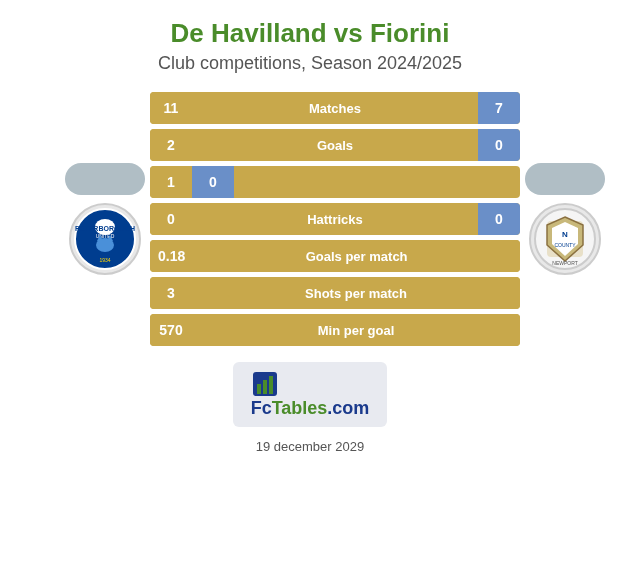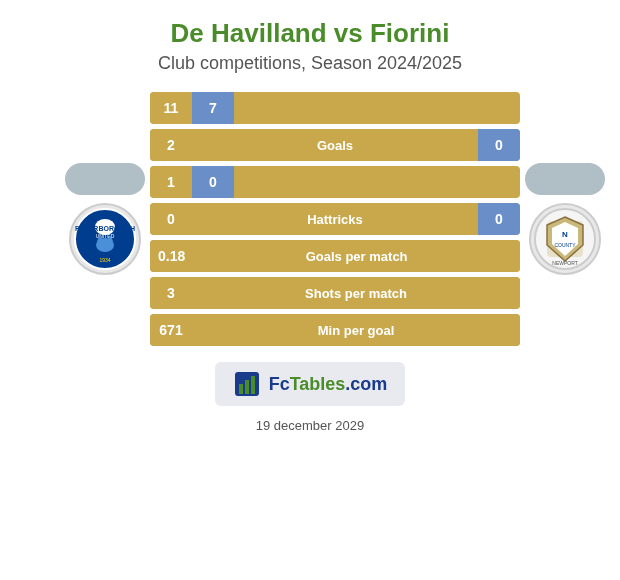--- a/index.html
+++ b/index.html
@@ -146,26 +146,26 @@
     .stat-row.single .stat-left-val {
       background: #c8a84b;
     }
     .stat-row.single .stat-label {
       background: #c8a84b;
     }
 
     .logo-section {
       margin-top: 16px;
       display: flex;
-      align-items: center;
+      align-items: flex-start;
       justify-content: center;
       background: #e8eaf0;
       border-radius: 6px;
       padding: 8px 18px;
-      gap: 8px;
+      flex-direction: column;
     }
 
     .logo-icon {
       width: 28px;
       height: 28px;
     }
 
     .logo-text {
       font-size: 18px;
       font-weight: bold;
@@ -206,20 +206,21 @@
           <polygon points="24,34 27,28 30,34" fill="#4a90d9"></polygon>
           <polygon points="34,34 37,28 40,34" fill="#4a90d9"></polygon>
           <text x="32" y="55" text-anchor="middle" font-size="5" fill="#ffd700">1934</text>
         </svg>
       </div>
     </div>
 
     <div class="stats-area" id="stats-container">
     <div class="stat-row has-right">
           <div class="stat-left-val">11</div>
+          <div class="stat-label">Matches</div>
           <div class="stat-right-val">7</div>
         </div>
         <div class="stat-row has-right">
           <div class="stat-left-val">2</div>
           <div class="stat-label">Goals</div>
           <div class="stat-right-val">0</div>
         </div>
         <div class="stat-row has-right">
           <div class="stat-left-val">1</div>
           <div class="stat-right-val">0</div>
@@ -231,21 +232,21 @@
         </div>
         <div class="stat-row single">
           <div class="stat-left-val">0.18</div>
           <div class="stat-label">Goals per match</div>
         </div>
         <div class="stat-row single">
           <div class="stat-left-val">3</div>
           <div class="stat-label">Shots per match</div>
         </div>
         <div class="stat-row single">
-          <div class="stat-left-val">671</div>
+          <div class="stat-left-val">570</div>
           <div class="stat-label">Min per goal</div>
         </div>
       </div>
 
     <div class="right-logo">
       <div class="team-pill"></div>
       <div class="team-badge">
 
         <svg width="64" height="64" viewBox="0 0 64 64">
           <circle cx="32" cy="32" r="30" fill="#f5f5f5" stroke="#ccc" stroke-width="2"></circle>

